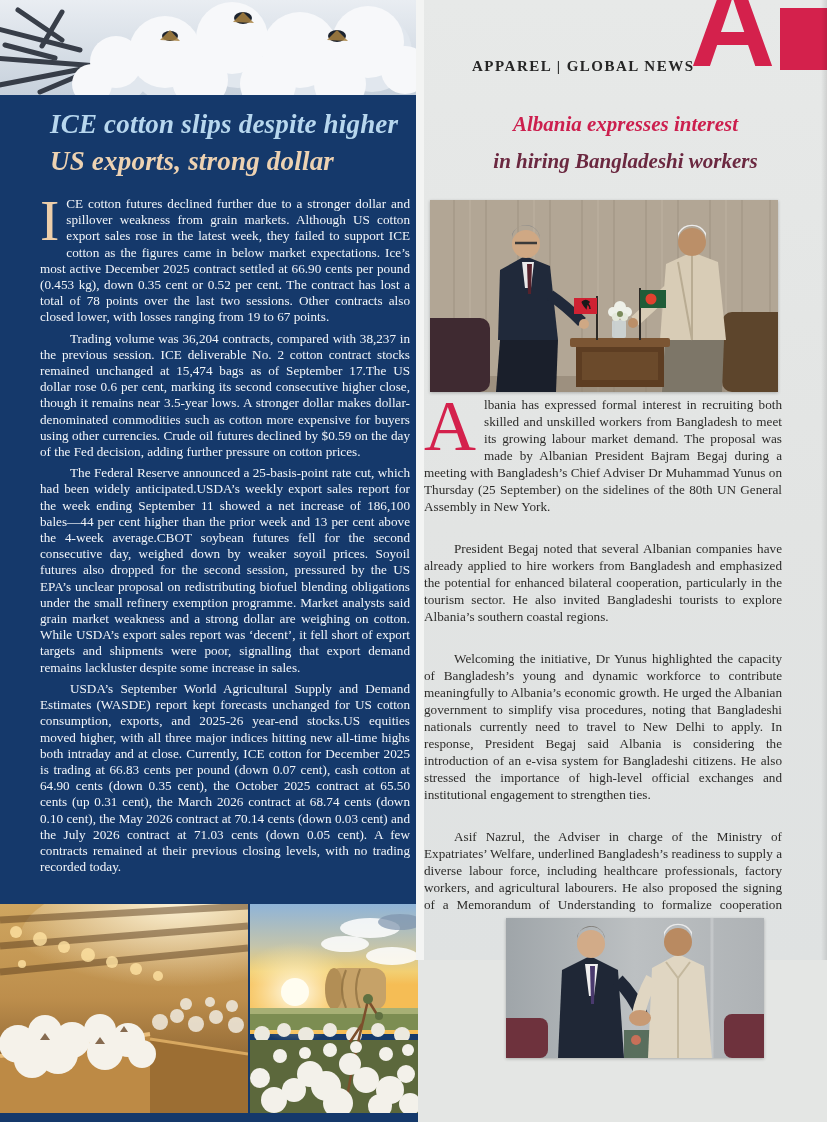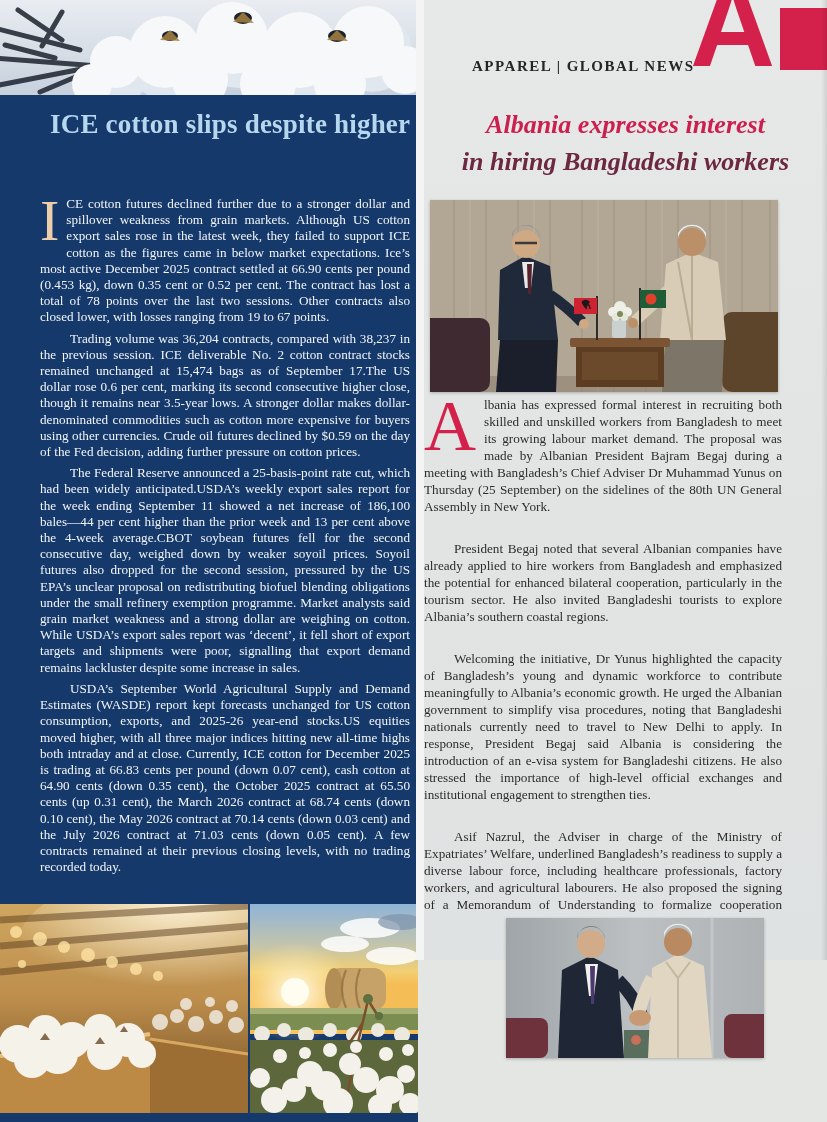--- a/index.html
+++ b/index.html
@@ -4,21 +4,21 @@
 <style>
   * { margin:0; padding:0; box-sizing:border-box; }
   html,body { width:827px; height:1122px; background:#888; }
   .page {
     position:relative; width:827px; height:1122px; overflow:hidden;
     background:#e4e6e4; font-family:"Liberation Serif", serif;
   }
   
   .left-col { position:absolute; left:0; top:0; width:418px; height:1122px; background:#15396b; }
   .cotton-top { position:absolute; left:0; top:0; width:418px; height:95px; display:block; }
-  .left-title { position:absolute; left:50px; top:106px; font-weight:bold; font-size:27px; line-height:37px; letter-spacing:.2px; }
+  .left-title { position:absolute; left:50px; top:106px; font-style:italic; font-weight:bold; font-size:27px; line-height:37px; letter-spacing:.2px; }
   .left-title .t1 { color:#b7d7ee; display:block; }
   .left-title .t2 { color:#edd2b2; display:block; }
   .left-body { position:absolute; left:40px; top:196px; width:370px; height:708px; overflow:hidden;
                color:#f2f5f9; font-size:13.2px; line-height:16.2px; text-align:justify; }
   .left-body p { margin-top:5px; text-indent:30px; }
   .left-body p.first { margin-top:0; text-indent:0; }
   .dropcap-left { float:left; font-size:58px; line-height:46px; height:48px; color:#ecceaa; margin:2px 7px 0 0; }
   .left-photos { position:absolute; left:0; top:904px; width:418px; height:209px; }
   .warehouse-photo { position:absolute; left:0; top:0; width:248px; height:209px; display:block; }
   .field-photo { position:absolute; left:250px; top:0; width:168px; height:209px; display:block; }
@@ -29,21 +29,21 @@
                border-left:8px solid #f3f4f3; }
   .right-col::after { content:""; position:absolute; right:0; top:0; width:6px; height:100%;
                background:linear-gradient(90deg,rgba(0,0,0,0),rgba(0,0,0,.10)); }
   .section-header { position:absolute; left:48px; top:58px; font-weight:bold; font-size:15px;
                letter-spacing:1.5px; color:#262626; }
   .logo { position:absolute; right:0; top:0; width:137px; height:96px; overflow:hidden; }
   .logo-letter { position:absolute; left:0; top:-34px; font-family:"Liberation Sans", sans-serif;
                font-weight:bold; font-size:118px; line-height:1; color:#d4214c; }
   .logo-block { position:absolute; left:90px; top:8px; width:47px; height:62px; background:#d4214c; }
   .right-title { position:absolute; left:0; top:106px; width:100%; text-align:center;
-               font-style:italic; font-weight:bold; font-size:26px; line-height:37px; }
+               font-style:italic; font-weight:bold; font-size:21px; line-height:37px; }
   .right-title .t1 { color:#cc1f4e; display:block; }
   .right-title .t2 { color:#6b2840; display:block; }
   .meeting-photo { position:absolute; left:6px; top:200px; width:348px; height:192px; display:block;
                box-shadow:0 1px 3px rgba(0,0,0,.25); }
   .right-body { position:absolute; left:0px; top:396px; width:358px; height:516px; overflow:hidden;
                color:#2d2c2a; font-size:13.2px; line-height:17px; text-align:justify; }
   .right-body p { margin-top:25px; text-indent:30px; }
   .right-body p.first { margin-top:0; text-indent:0; }
   .dropcap-right { float:left; font-size:72px; line-height:56px; height:52px; color:#d4214c; margin:2px 8px 0 0; }
   .handshake-photo { position:absolute; left:82px; top:918px; width:258px; height:140px; display:block;
@@ -101,20 +101,21 @@
         <path d="M160,40 L170,30 L180,41 Z" fill="#a8813f" opacity=".85"></path>
         <ellipse cx="243" cy="18" rx="9" ry="6" fill="#1c232e"></ellipse>
         <path d="M233,22 L243,12 L254,23 Z" fill="#a8813f" opacity=".85"></path>
         <ellipse cx="337" cy="36" rx="9" ry="6" fill="#1c232e"></ellipse>
         <path d="M327,40 L337,30 L348,41 Z" fill="#a8813f" opacity=".85"></path>
       </g>
     </svg>
 
     <h1 class="left-title">
       <span class="t1">ICE cotton slips despite higher</span>
+      <span class="t2">US exports, strong dollar</span>
     </h1>
 
     <div class="left-body">
       <p class="first"><span class="dropcap-left">I</span><span>CE cotton futures declined further due to a stronger dollar and spillover weakness from grain markets. Although US cotton export sales rose in the latest week, they failed to support ICE cotton as the figures came in below market expectations. Ice’s most active December 2025 contract settled at 66.90 cents per pound (0.453 kg), down 0.35 cent or 0.52 per cent. The contract has lost a total of 78 points over the last two sessions. Other contracts also closed lower, with losses ranging from 19 to 67 points.</span></p>
       <p>Trading volume was 36,204 contracts, compared with 38,237 in the previous session. ICE deliverable No. 2 cotton contract stocks remained unchanged at 15,474 bags as of September 17.The US dollar rose 0.6 per cent, marking its second consecutive higher close, though it remains near 3.5-year lows. A stronger dollar makes dollar-denominated commodities such as cotton more expensive for buyers using other currencies. Crude oil futures declined by $0.59 on the day of the Fed decision, adding further pressure on cotton prices.</p>
       <p>The Federal Reserve announced a 25-basis-point rate cut, which had been widely anticipated.USDA’s weekly export sales report for the week ending September 11 showed a net increase of 186,100 bales—44 per cent higher than the prior week and 13 per cent above the 4-week average.CBOT soybean futures fell for the second consecutive day, weighed down by weaker soyoil prices. Soyoil futures also dropped for the second session, pressured by the US EPA’s unclear proposal on redistributing biofuel blending obligations under the small refinery exemption programme. Market analysts said grain market weakness and a strong dollar are weighing on cotton. While USDA’s export sales report was ‘decent’, it fell short of export targets and shipments were poor, signalling that export demand remains lackluster despite some increase in sales.</p>
       <p>USDA’s September World Agricultural Supply and Demand Estimates (WASDE) report kept forecasts unchanged for US cotton consumption, exports, and 2025-26 year-end stocks.US equities moved higher, with all three major indices hitting new all-time highs both intraday and at close. Currently, ICE cotton for December 2025 is trading at 66.83 cents per pound (down 0.07 cent), cash cotton at 64.90 cents (down 0.35 cent), the October 2025 contract at 65.50 cents (up 0.31 cent), the March 2026 contract at 68.74 cents (down 0.10 cent), the May 2026 contract at 70.14 cents (down 0.03 cent) and the July 2026 contract at 71.03 cents (down 0.05 cent). A few contracts remained at their previous closing levels, with no trading recorded today.</p>
     </div>
 
     <div class="left-photos">

